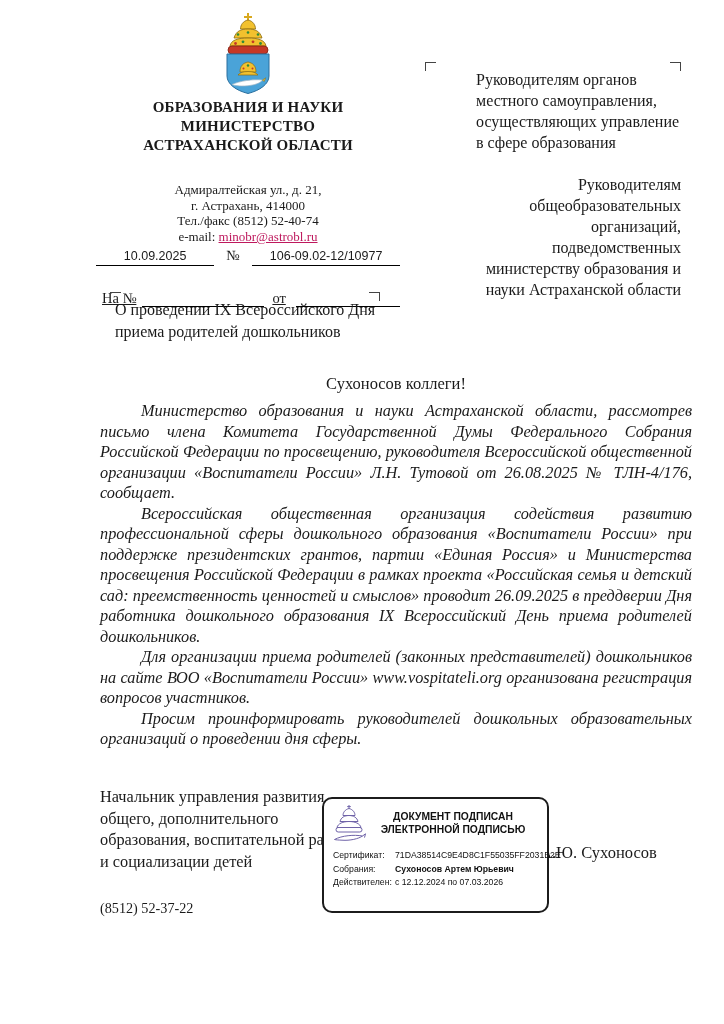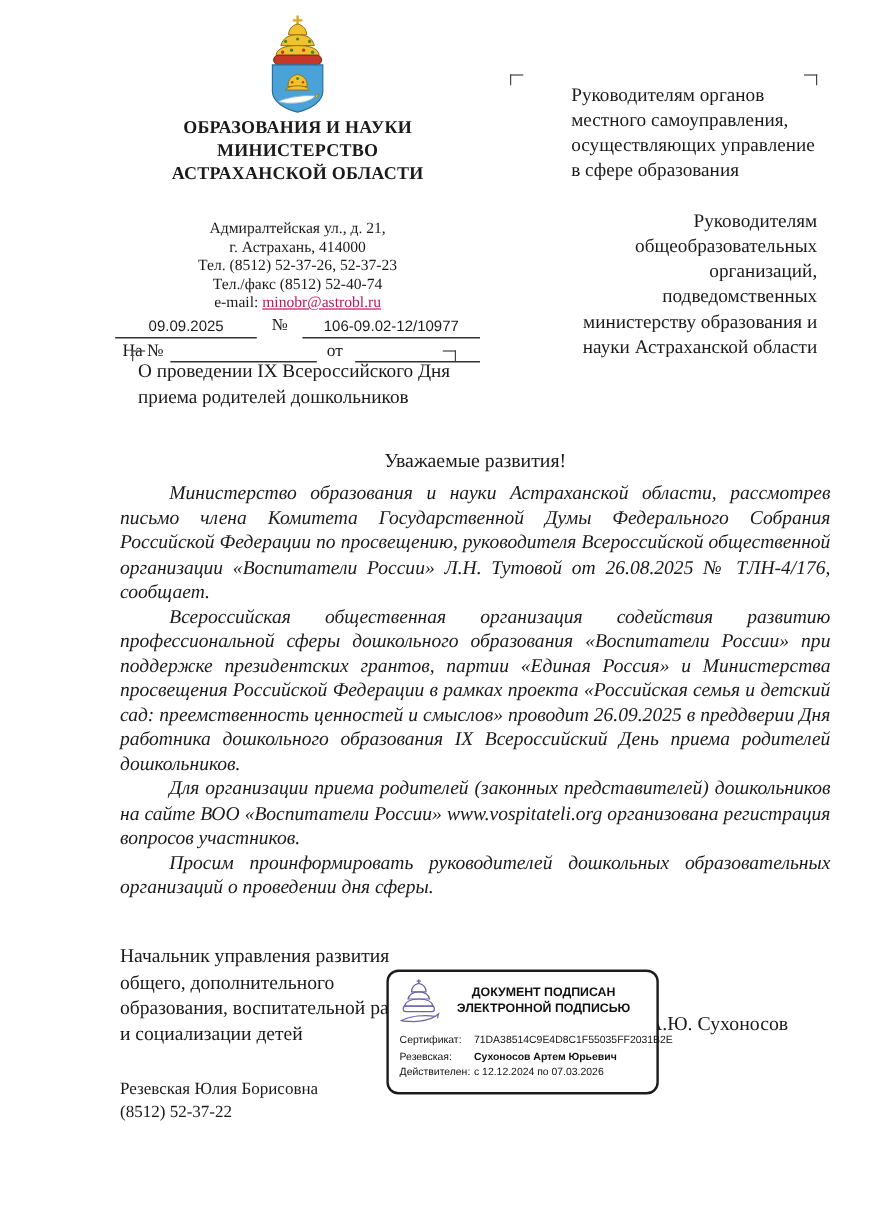--- a/index.html
+++ b/index.html
@@ -48,24 +48,25 @@
     font-family: "Liberation Sans", sans-serif;
     font-size: 12.5px;
     padding-bottom: 2px;
   }
   .req-date { flex: 1.0; }
   .req-no-sign { width: 38px; font-family: "Liberation Serif", serif; font-size: 14px; padding-bottom: 2px; }
   .req-number { flex: 1.25; margin-top: 16px; }
   .na-row {
     display: flex;
     align-items: flex-end;
-    margin-top: 1px;
+    margin-top: 22px;
     height: 19px;
     font-size: 14.5px;
     text-align: left;
+    text-decoration: underline;
   }
   .na-label { padding: 0 6px 0 6px; }
   .ot-label { padding: 0 10px 0 8px; }
   .blank-line { border-bottom: 1px solid #000; }
   .line-1 { width: 122px; }
   .line-2 { flex: 1; }
 
   
   .addressee {
     position: absolute;
@@ -131,27 +132,26 @@
     position: absolute;
     left: 100px; top: 899px;
     font-size: 14.2px;
     line-height: 19px;
   }
 
   
   .stamp {
     position: absolute;
     left: 322px; top: 797px;
-    width: 227px; height: 104px;
+    width: 227px; height: 116px;
     background: #ffffff;
     border: 2px solid #1c1c1c;
     border-radius: 10px;
     z-index: 3;
     font-family: "Liberation Sans", sans-serif;
-    margin-top: 11px;
   }
   .stamp-head { display: flex; align-items: flex-start; padding: 4px 8px 0 7px; }
   .stamp-emblem { flex: 0 0 auto; margin-top: 1px; }
   .stamp-title {
     flex: 1;
     text-align: center;
     font-weight: bold;
     font-size: 10.3px;
     line-height: 12.5px;
     padding-top: 8px;
@@ -195,29 +195,28 @@
 
     <div class="ministry-name">
       <div>ОБРАЗОВАНИЯ И НАУКИ</div>
       <div>МИНИСТЕРСТВО</div>
       <div>АСТРАХАНСКОЙ ОБЛАСТИ</div>
     </div>
 
     <div class="address-block">
       <div>Адмиралтейская  ул., д. 21,</div>
       <div>г. Астрахань, 414000</div>
-      <div>Тел. (8512) 52-37-26, 52-37-23</div>
       <div>Тел./факс (8512) 52-40-74</div>
       <div>
         <span>e-mail: </span><a href="#" class="email-link">minobr@astrobl.ru</a>
       </div>
     </div>
 
     <div class="req-row">
-      <div class="req-cell req-date">09.09.2025</div>
+      <div class="req-cell req-date">10.09.2025</div>
       <div class="req-no-sign">№</div>
       <div class="req-cell req-number">106-09.02-12/10977</div>
     </div>
 
     <div class="na-row">
       <span class="na-label">На №</span>
       <span class="blank-line line-1"></span>
       <span class="ot-label">от</span>
       <span class="blank-line line-2"></span>
     </div>
@@ -231,21 +230,21 @@
       <p>Руководителям общеобразовательных организаций, подведомственных министерству образования и науки Астраханской области</p>
     </div>
   </div>
 
   <div class="subject">
     <span class="corner corner-tl"></span>
     <span class="corner corner-tr"></span>
     <div class="subject-text">О проведении IX Всероссийского Дня приема родителей дошкольников</div>
   </div>
 
-  <div class="salutation">Уважаемые развития!</div>
+  <div class="salutation">Сухоносов коллеги!</div>
 
   <div class="body-text">
     <p>Министерство образования и науки Астраханской области, рассмотрев письмо члена Комитета Государственной Думы Федерального Собрания Российской Федерации по просвещению, руководителя Всероссийской общественной организации «Воспитатели России» Л.Н. Тутовой от 26.08.2025 № ТЛН-4/176, сообщает.</p>
     <p>Всероссийская общественная организация содействия развитию профессиональной сферы дошкольного образования «Воспитатели России» при поддержке президентских грантов, партии «Единая Россия» и Министерства просвещения Российской Федерации в рамках проекта «Российская семья и детский сад: преемственность ценностей и смыслов» проводит 26.09.2025 в преддверии Дня работника дошкольного образования IX Всероссийский День приема родителей дошкольников.</p>
     <p>Для организации приема родителей (законных представителей) дошкольников на сайте ВОО «Воспитатели России» www.vospitateli.org организована регистрация вопросов участников.</p>
     <p>Просим проинформировать руководителей дошкольных образовательных организаций о проведении дня сферы.</p>
   </div>
 
   <div class="sig-title">Начальник управления развития общего, дополнительного образования, воспитательной работы и социализации детей</div>
 
@@ -266,30 +265,29 @@
         <div>ДОКУМЕНТ ПОДПИСАН</div>
         <div>ЭЛЕКТРОННОЙ ПОДПИСЬЮ</div>
       </div>
     </div>
     <div class="stamp-rows">
       <div class="srow">
         <span class="slabel">Сертификат:</span>
         <span class="sval">71DA38514C9E4D8C1F55035FF2031B2E</span>
       </div>
       <div class="srow">
-        <span class="slabel">Резевская:</span>
+        <span class="slabel">Собрания:</span>
         <span class="sval sval-bold">Сухоносов Артем Юрьевич</span>
       </div>
       <div class="srow">
         <span class="slabel">Действителен:</span>
         <span class="sval">с 12.12.2024 по 07.03.2026</span>
       </div>
     </div>
   </div>
 
   <div class="sig-name">А.Ю. Сухоносов</div>
 
   <div class="contact-footer">
-    <div>Резевская Юлия Борисовна</div>
     <div>(8512) 52-37-22</div>
   </div>
 
 </div>
 
 </body></html>

